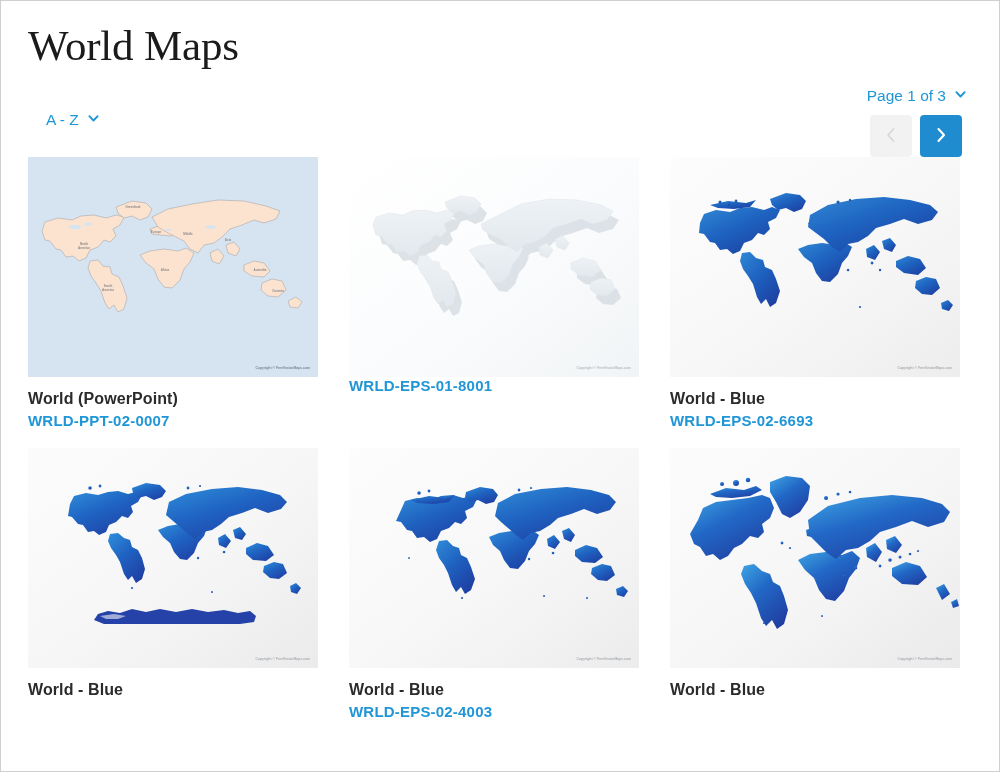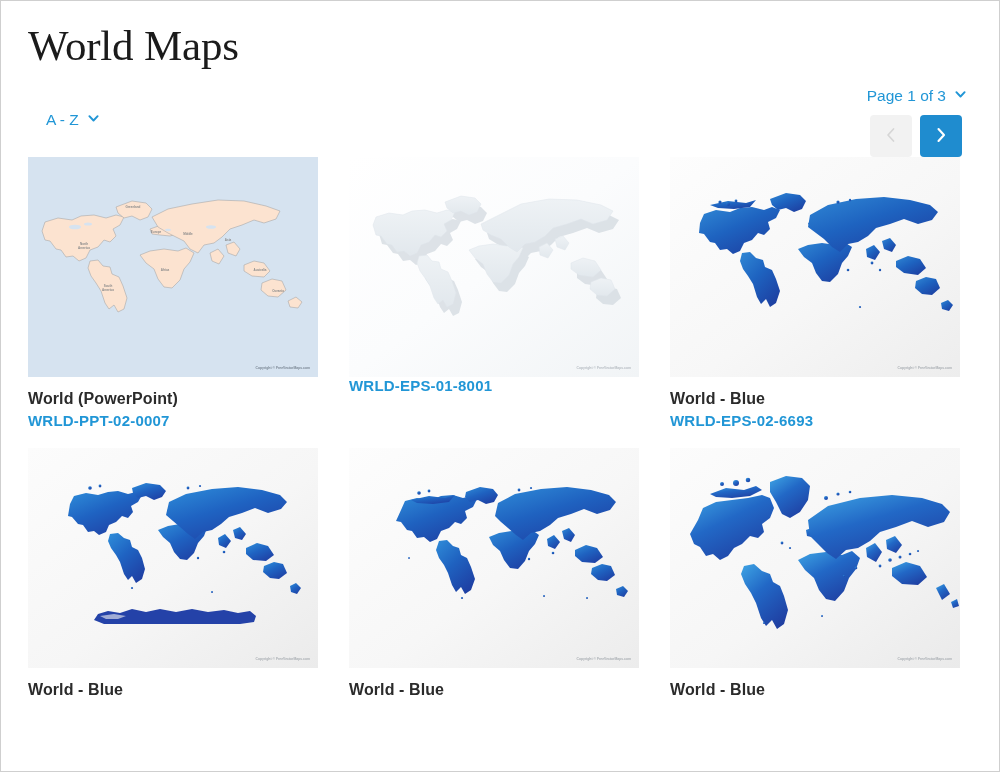--- a/index.html
+++ b/index.html
@@ -372,20 +372,21 @@
                 <circle cx="180" cy="111" r="1.2"></circle>
             <circle cx="195" cy="148" r="1"></circle>
                 <circle cx="113" cy="150" r="1.1"></circle>
             <circle cx="60" cy="110" r="0.9"></circle>
                 <circle cx="238" cy="150" r="1"></circle>
           </g>
           <text x="282" y="212" text-anchor="end" font-family="Liberation Sans, sans-serif" font-size="3.4" fill="#a9aeb3">Copyright © FreeVectorMaps.com</text>
         </svg>
       </div>
       <div class="card-title">World - Blue</div>
+      <div class="card-code">WRLD-EPS-02-4003</div>
     </div>
 
     <div class="card">
       <div class="thumb">
         <svg viewBox="0 0 290 220" preserveAspectRatio="none">
           <defs>
             <linearGradient id="bgb5" x1="0" y1="0" x2="1" y2="1">
               <stop offset="0" stop-color="#fcfcfc"></stop>
                   <stop offset="0.55" stop-color="#f6f6f6"></stop>
                   <stop offset="1" stop-color="#eaeaea"></stop>

